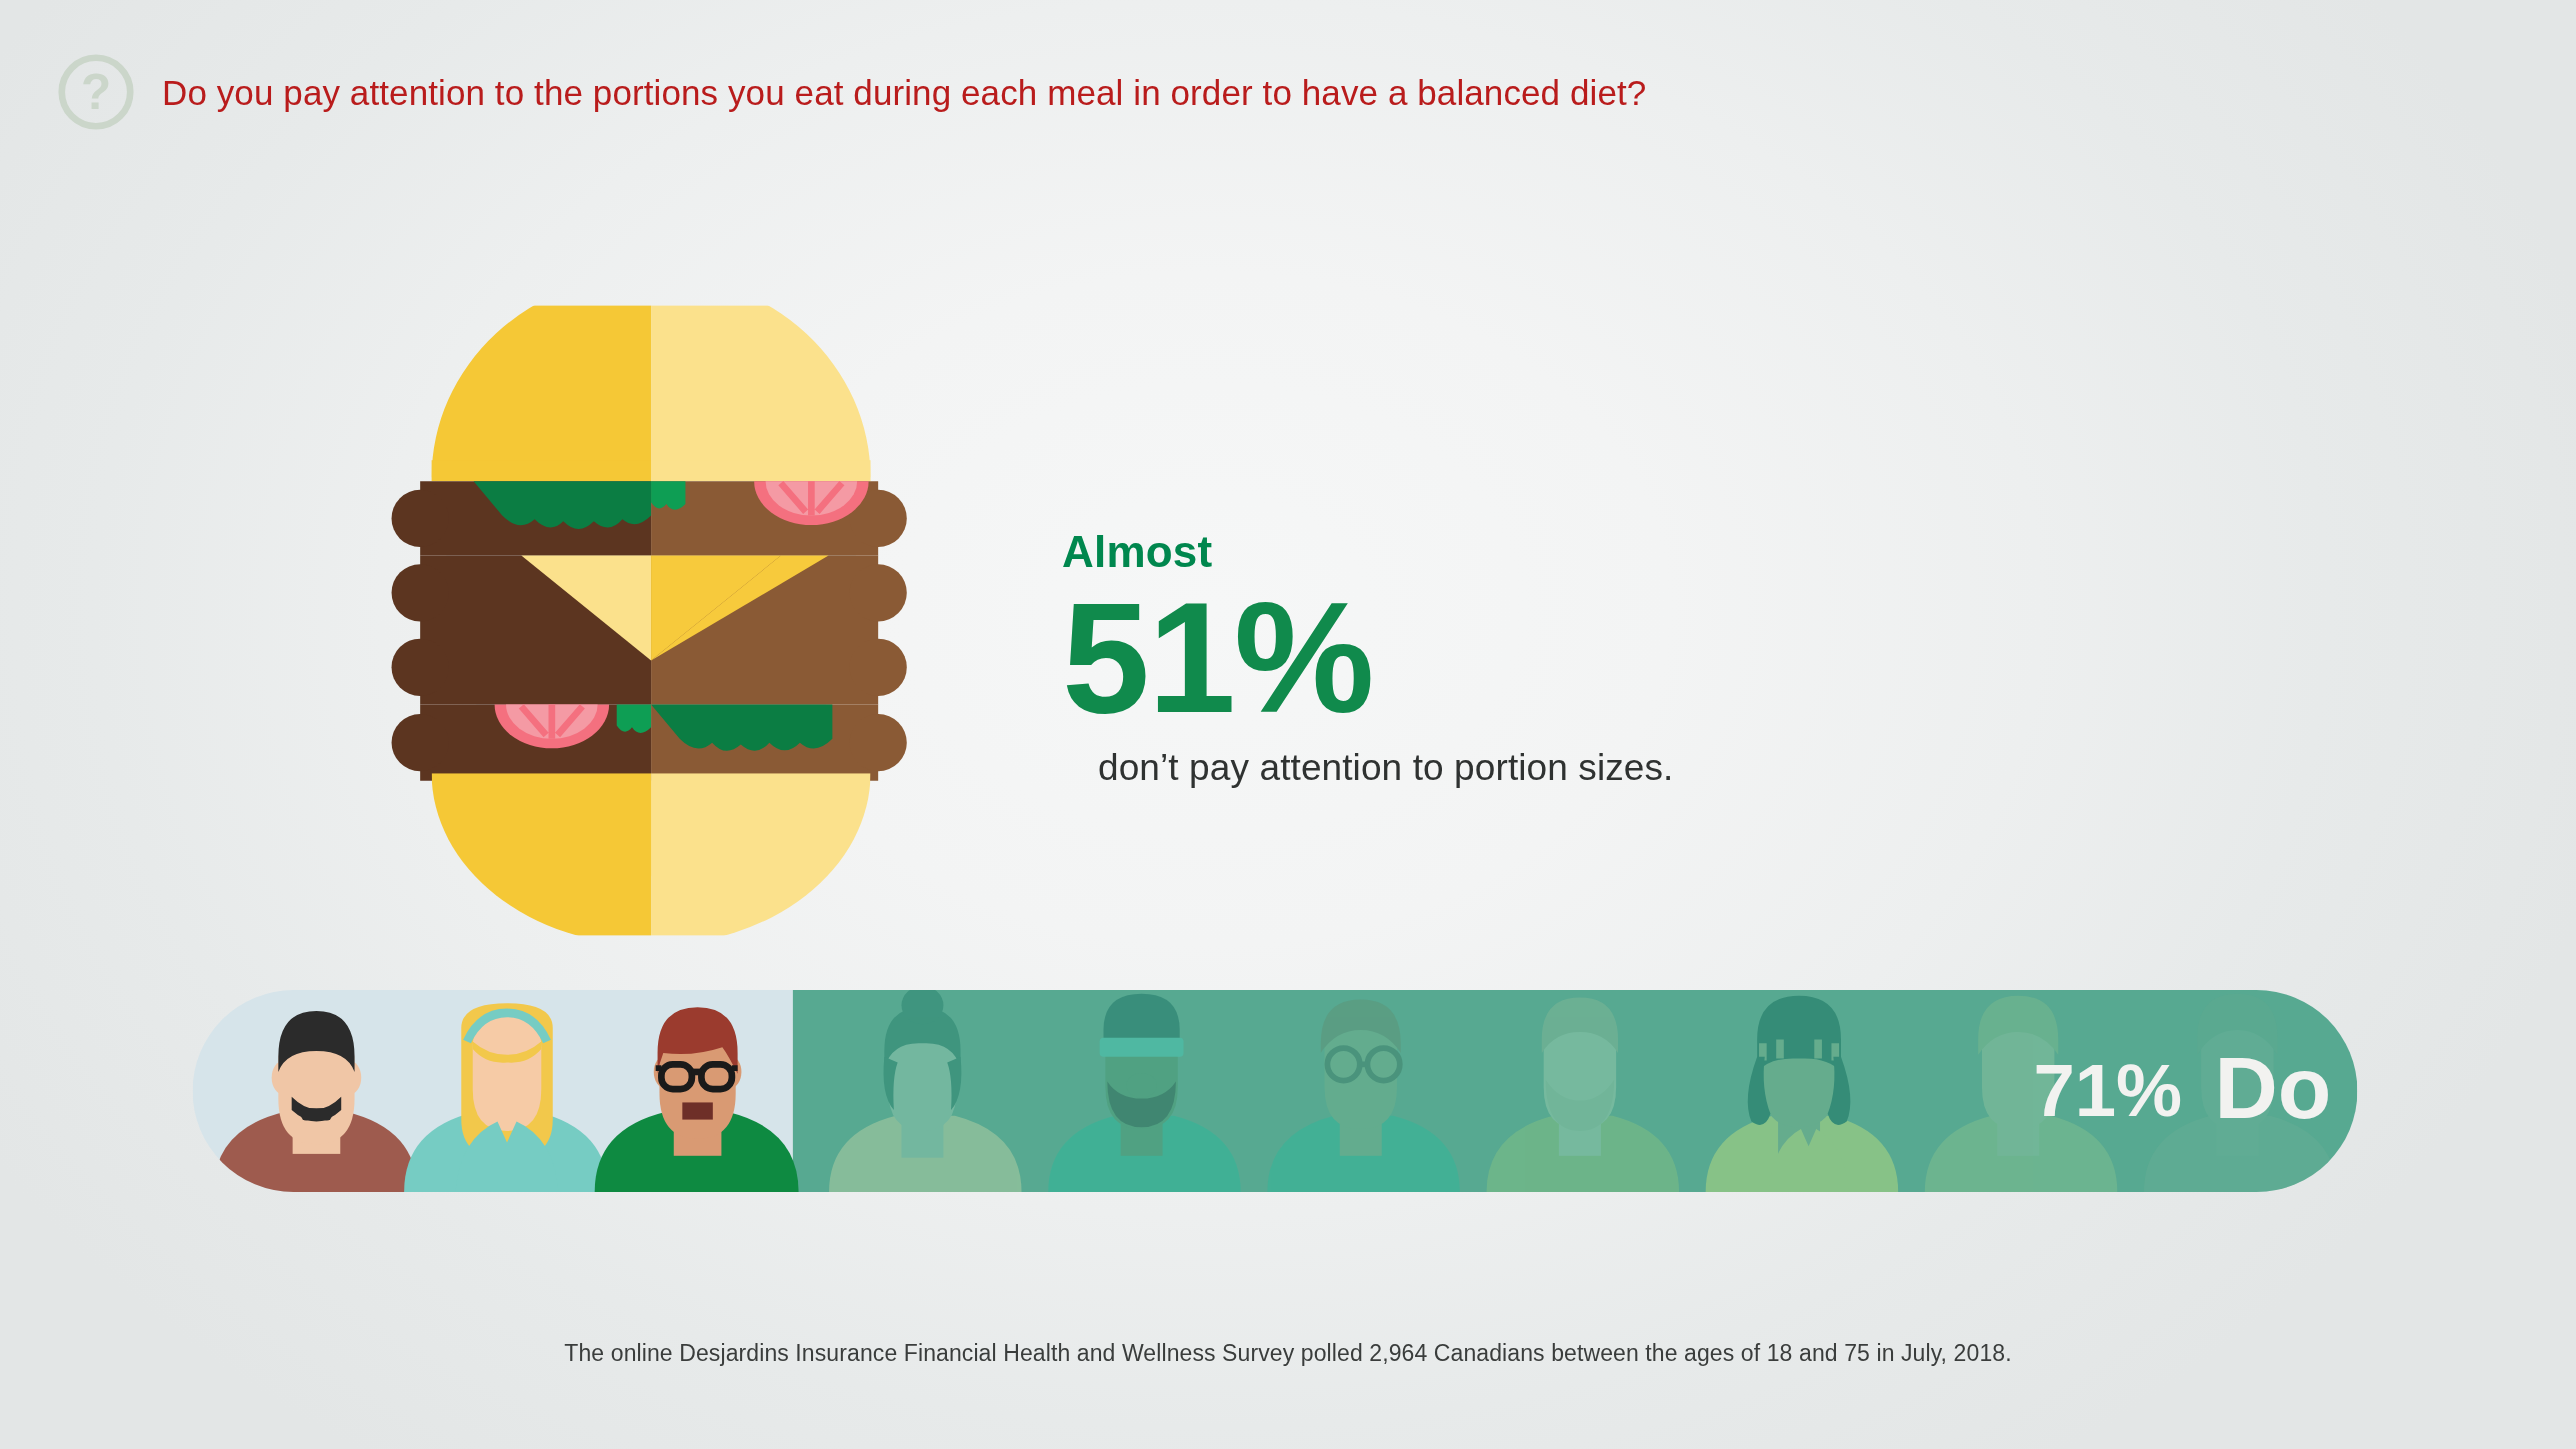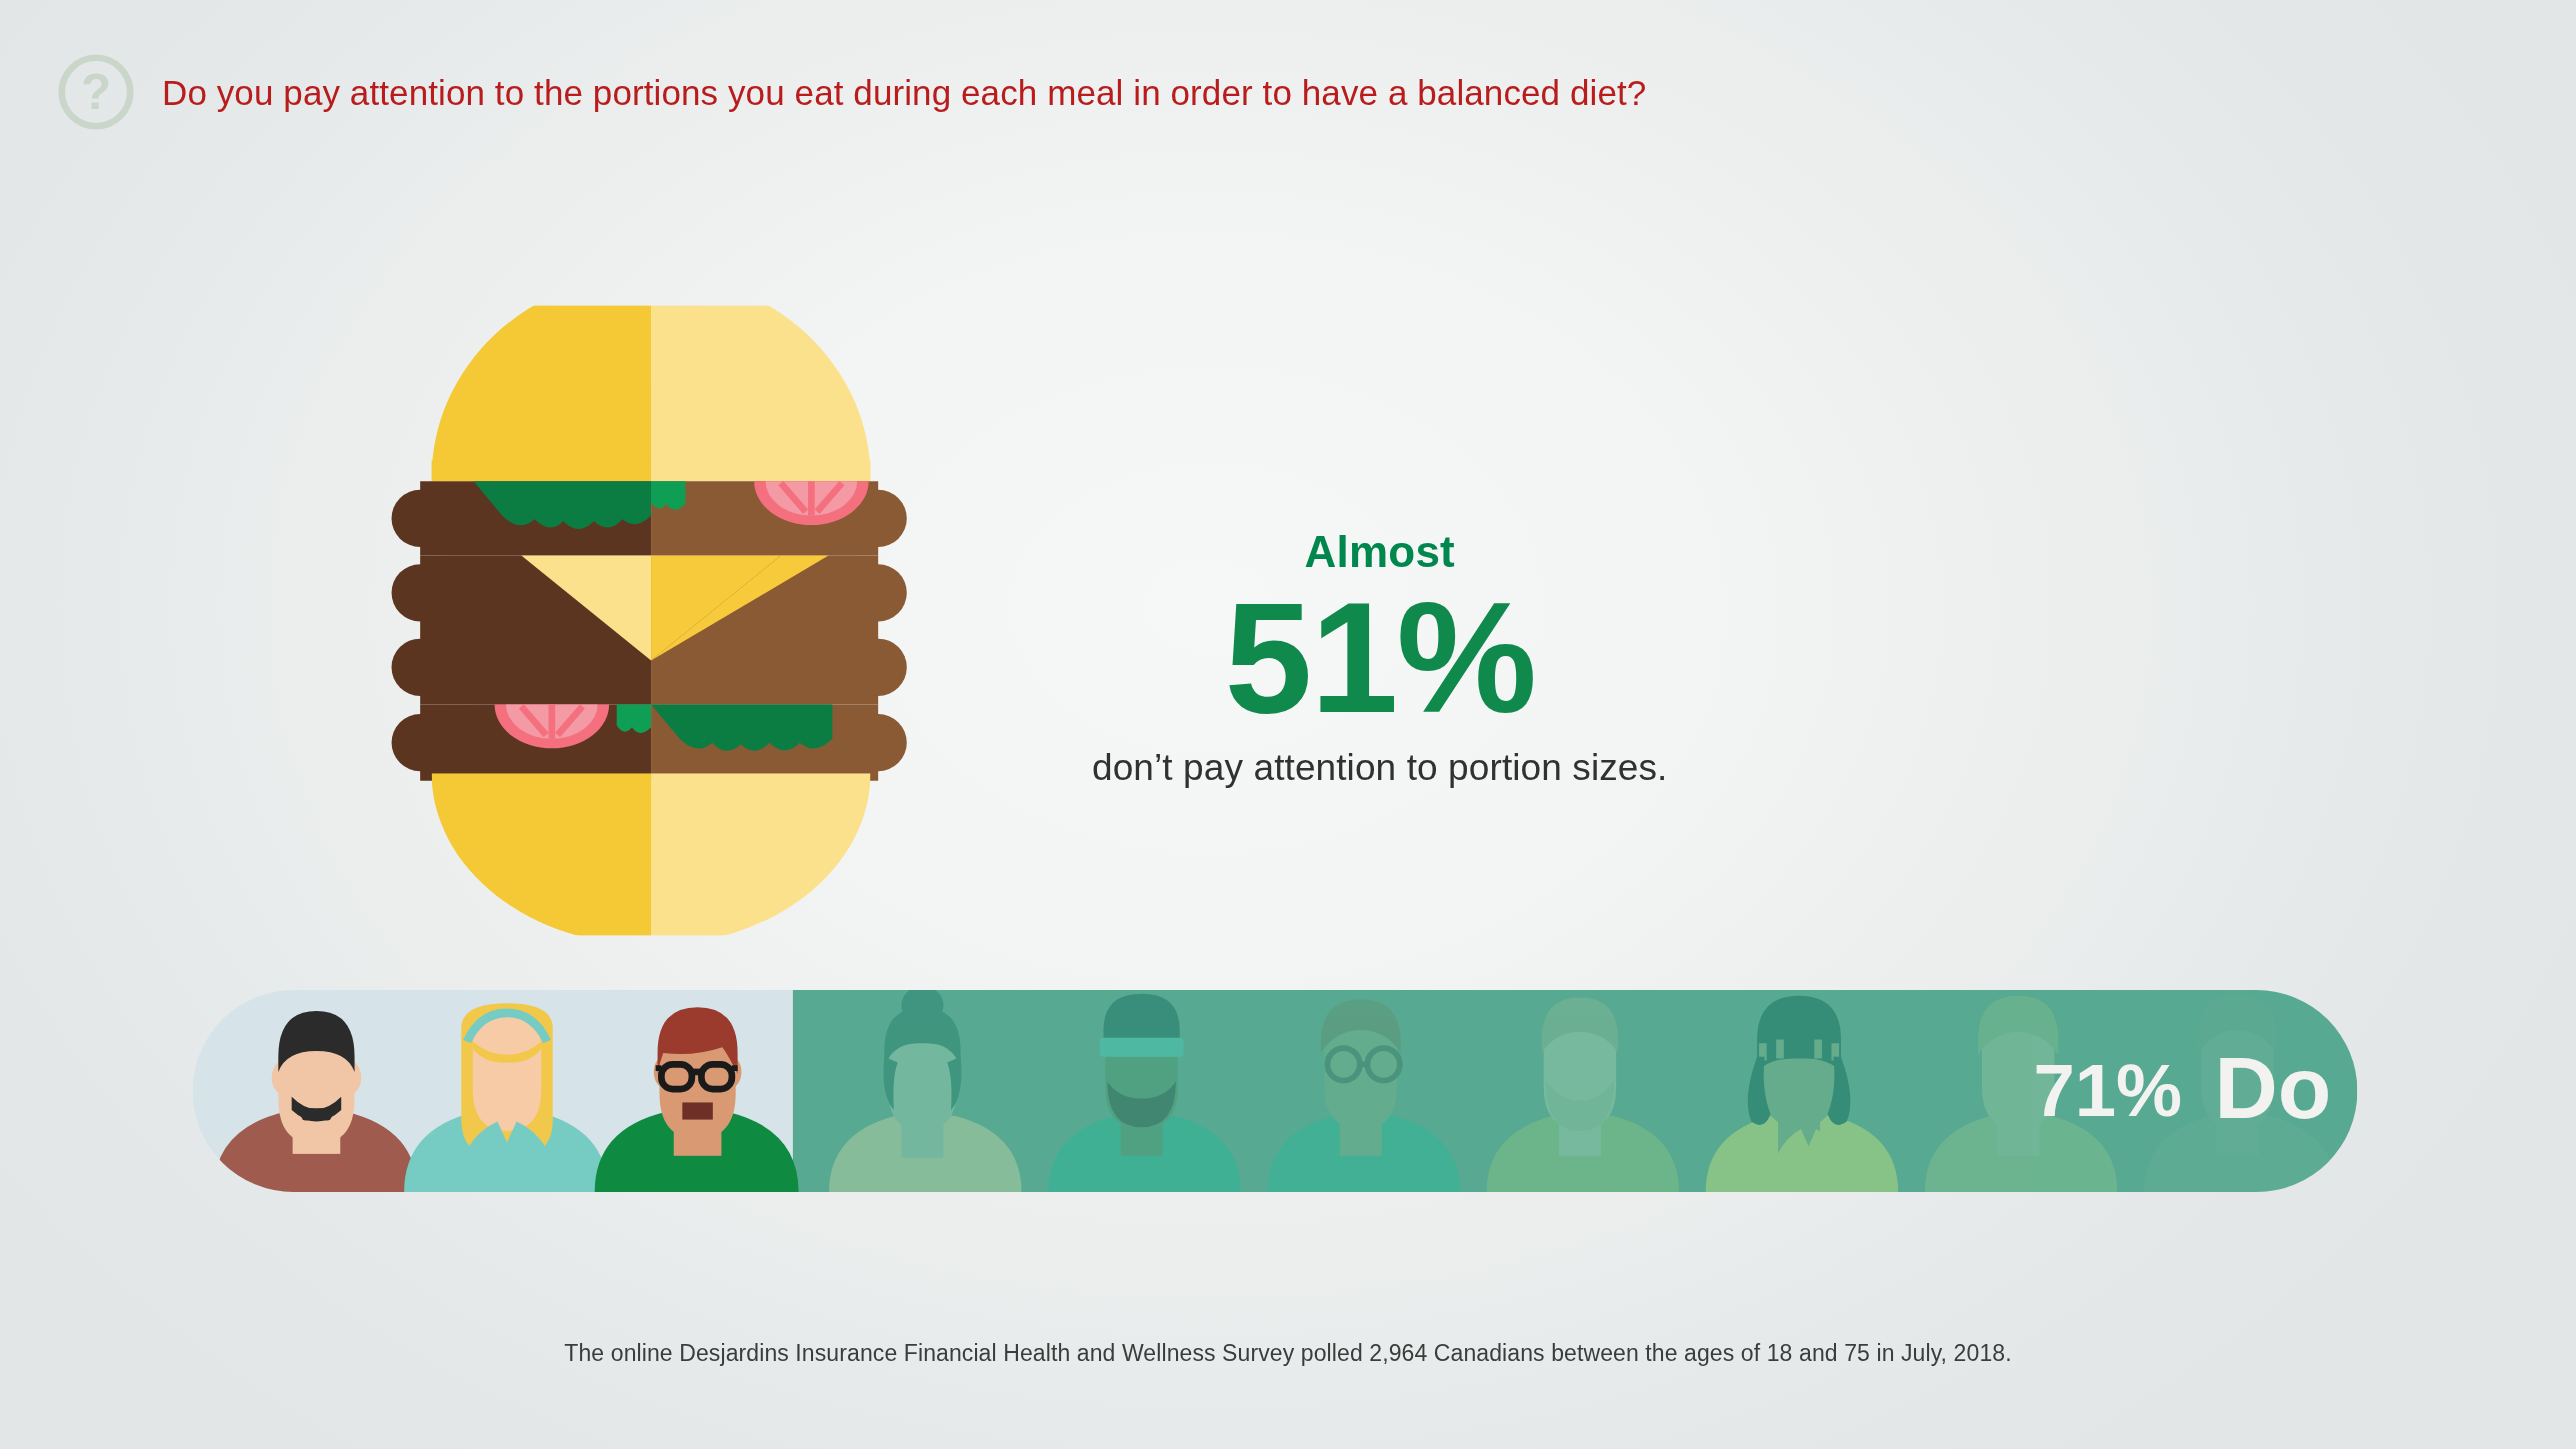--- a/index.html
+++ b/index.html
@@ -25,32 +25,32 @@
   .header-text {
     font-size:35px; color:#b91c1c; letter-spacing:0.1px;
     white-space:nowrap; line-height:1;
   }
 
   
   .burger-scene { position:absolute; left:382px; top:191px; width:687px; height:859px; }
   .burger-scene svg { display:block; }
 
   
-  .stat { position:absolute; left:1092px; top:530px;text-align:center; }
+  .stat { position:absolute; left:1062px; top:530px; }
   .stat-almost {
     font-size:44px; font-weight:bold; color:#00874E;
     letter-spacing:0.2px; line-height:1;
   }
   .stat-big {
     font-size:158px; font-weight:bold; color:#108A4C;
     line-height:1; letter-spacing:-1.9px; margin-top:3.8px;
   }
   .stat-sub {
     font-size:37px; color:#2F3231; line-height:1;
-    margin-top:13.4px; letter-spacing:0.1px;
+    margin-top:13.4px; letter-spacing:0.1px;margin-left:36px;
   }
 
   
   .people-bar { position:absolute; left:191px; top:990px; width:2168px; height:206px; }
   .people-bar svg { display:block; }
 
   
   .footer {
     position:absolute; left:0; top:1340px; width:2576px;
     text-align:center; font-size:23px; color:#3A3D3C;

